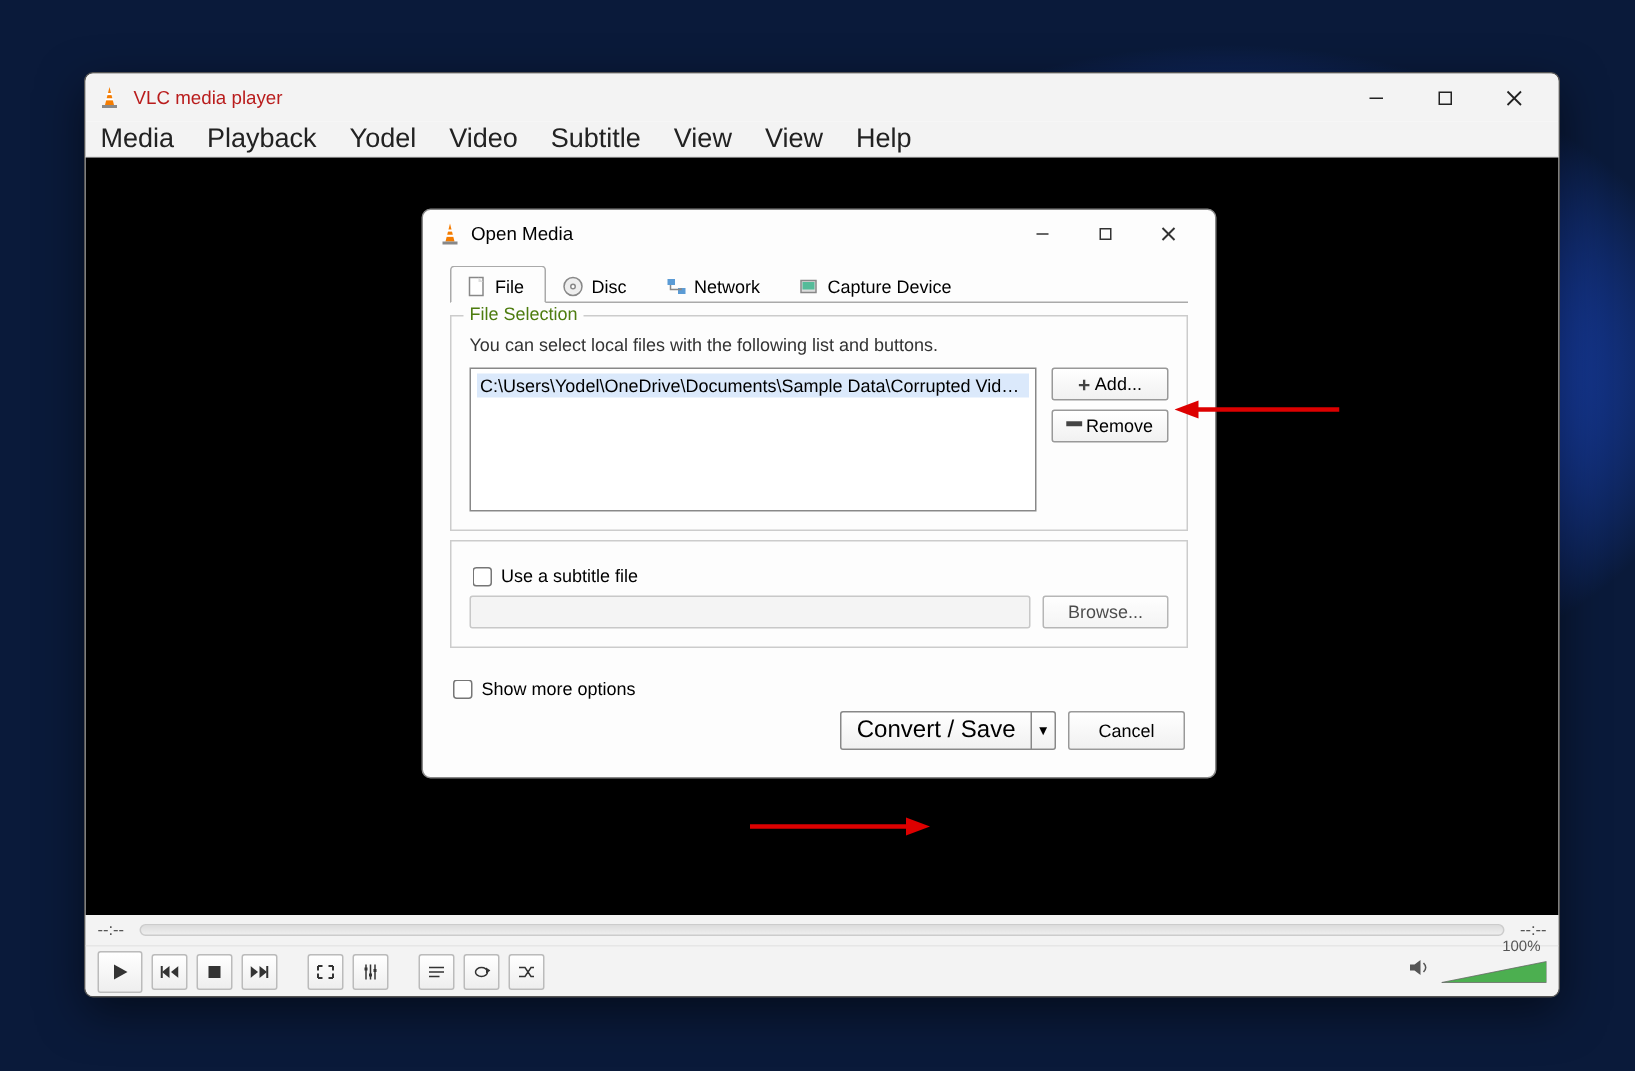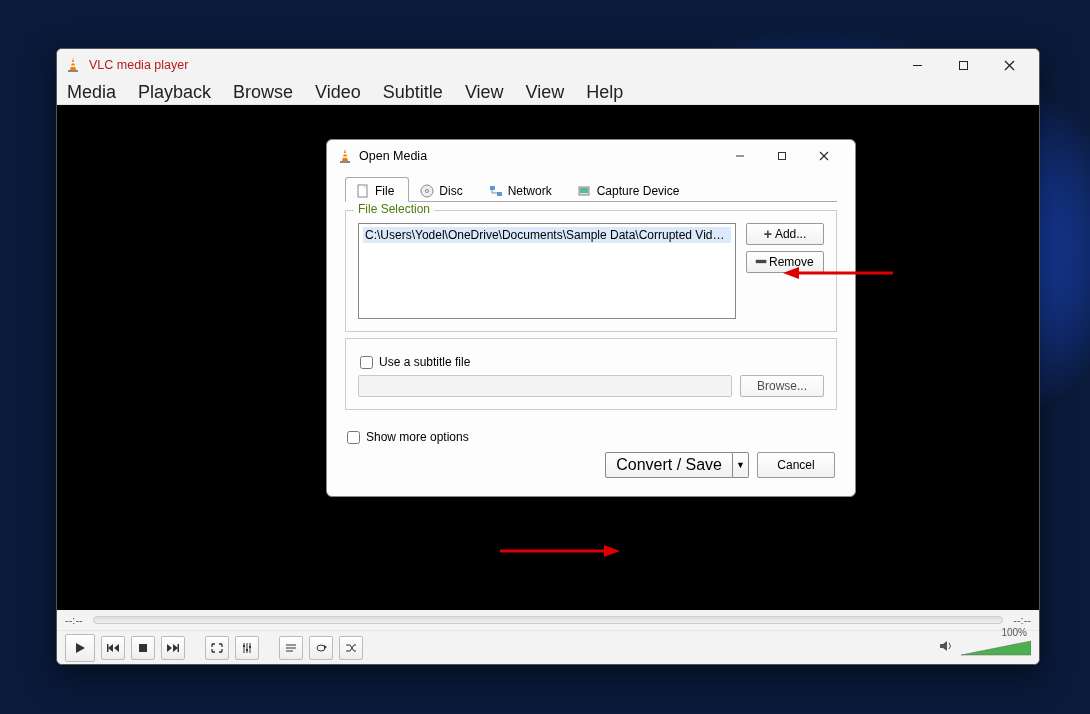--- a/index.html
+++ b/index.html
@@ -109,21 +109,21 @@
 
   
   .dialog {
     position: absolute;
     left: 281px; top: 139px;
     width: 530px;
     background: #fdfdfd;
     border: 1px solid #888;
     border-radius: 6px;
     box-shadow: 0 8px 25px rgba(0,0,0,0.4);
-    display: flex; flex-direction: column; margin-left: 45px;
+    display: flex; flex-direction: column;
   }
   .dlg-titlebar {
     height: 32px;
     display: flex; align-items: center;
     padding: 0 10px;
     font-size: 12.5px;
   }
   .dlg-titlebar .cone { margin-right: 6px; }
   .dlg-title { flex: 1; }
   .dlg-win-controls { display: flex; gap: 0; }
@@ -274,21 +274,21 @@
           <svg width="11" height="11">
             <line x1="1" y1="1" x2="10" y2="10" stroke="#222" stroke-width="1.2"></line>
             <line x1="10" y1="1" x2="1" y2="10" stroke="#222" stroke-width="1.2"></line>
           </svg>
         </div>
     </div>
   </div>
   <div class="menubar">
     <span>Media</span>
     <span>Playback</span>
-    <span>Browse</span>
+    <span>Yodel</span>
     <span>Video</span>
     <span>Subtitle</span>
     <span>View</span>
     <span>View</span>
     <span>Help</span>
   </div>
   <div class="video-area"></div>
   <div class="status-row">
     <span>--:--</span>
     <div class="seek-track"></div>
@@ -426,20 +426,21 @@
         <svg class="ticon" viewBox="0 0 14 14">
             <rect x="1" y="3" width="10" height="8" fill="#ddd" stroke="#888"></rect>
             <rect x="2" y="4" width="8" height="5" fill="#5b9"></rect>
           </svg>
         <span>Capture Device</span>
       </div>
     </div>
 
     <div class="fieldset">
       <div class="fieldset-label">File Selection</div>
+      <div class="hint">You can select local files with the following list and buttons.</div>
       <div class="file-row">
         <div class="file-list">
           <div class="file-item">C:\Users\Yodel\OneDrive\Documents\Sample Data\Corrupted Video...</div>
         </div>
         <div class="side-btns">
           <div class="btn">
               <span class="plus">+</span>
               <span>Add...</span>
             </div>
           <div class="btn">

